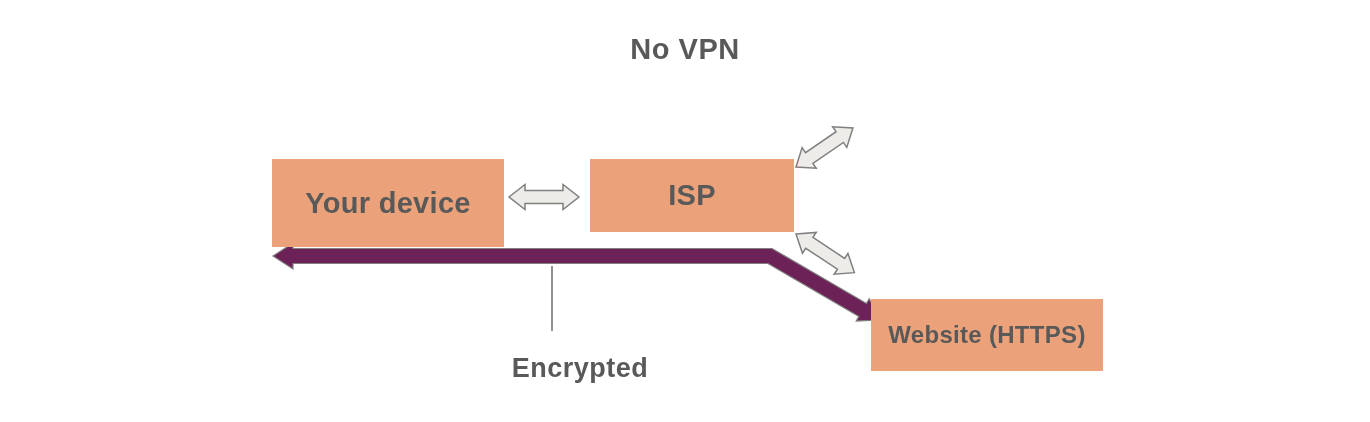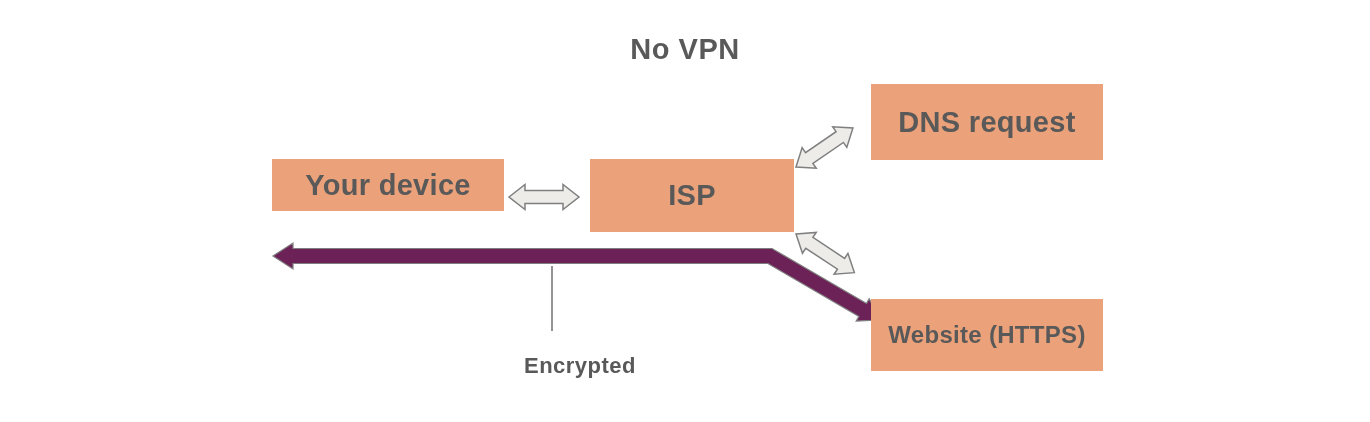--- a/index.html
+++ b/index.html
@@ -29,21 +29,21 @@
   .node {
     position: absolute;
     background: var(--node-fill, #EBA27A);
     color: var(--text-color, #595959);
     display: flex;
     align-items: center;
     justify-content: center;
     font-size: 29px;
     letter-spacing: 0.3px;
   }
-  .node-device { left: 272px; top: 159px; width: 232px; height: 52px; }
+  .node-device { left: 272px; top: 159px; width: 232px; height: 88px; }
   .node-isp    { left: 590px; top: 159px; width: 204px; height: 73px; }
   .node-dns    { left: 871px; top: 84px;  width: 232px; height: 76px; }
   .node-website{ left: 871px; top: 277px; width: 232px; height: 72px; font-size: 24px; margin-top: 22px; }
   .connector-layer {
     position: absolute;
     left: 0; top: 0;
     width: 1370px;
     height: 422px;
   }
   .two-way-arrow {
@@ -61,21 +61,21 @@
   .leader-line {
     stroke: var(--text-color, #595959);
     stroke-width: 1.3;
   }
   .encrypted-label {
     position: absolute;
     left: 480px;
     top: 353px;
     width: 200px;
     text-align: center;
-    font-size: 22px;
+    font-size: 27px;
     color: var(--text-color, #595959);
     letter-spacing: 0.5px;
   }
 </style>
 </head>
 <body>
 
 <div class="canvas">
 
   <div class="title">No VPN</div>
@@ -94,23 +94,20 @@
   </svg>
 
   <div class="node node-device">
     <span>Your device</span>
   </div>
 
   <div class="node node-isp">
     <span>ISP</span>
   </div>
 
-  <div class="node node-dns">
-    <span>DNS request</span>
-  </div>
 
   <div class="node node-website">
     <span>Website (HTTPS)</span>
   </div>
 
   <div class="encrypted-label">Encrypted</div>
 
 </div>
 
 </body></html>

